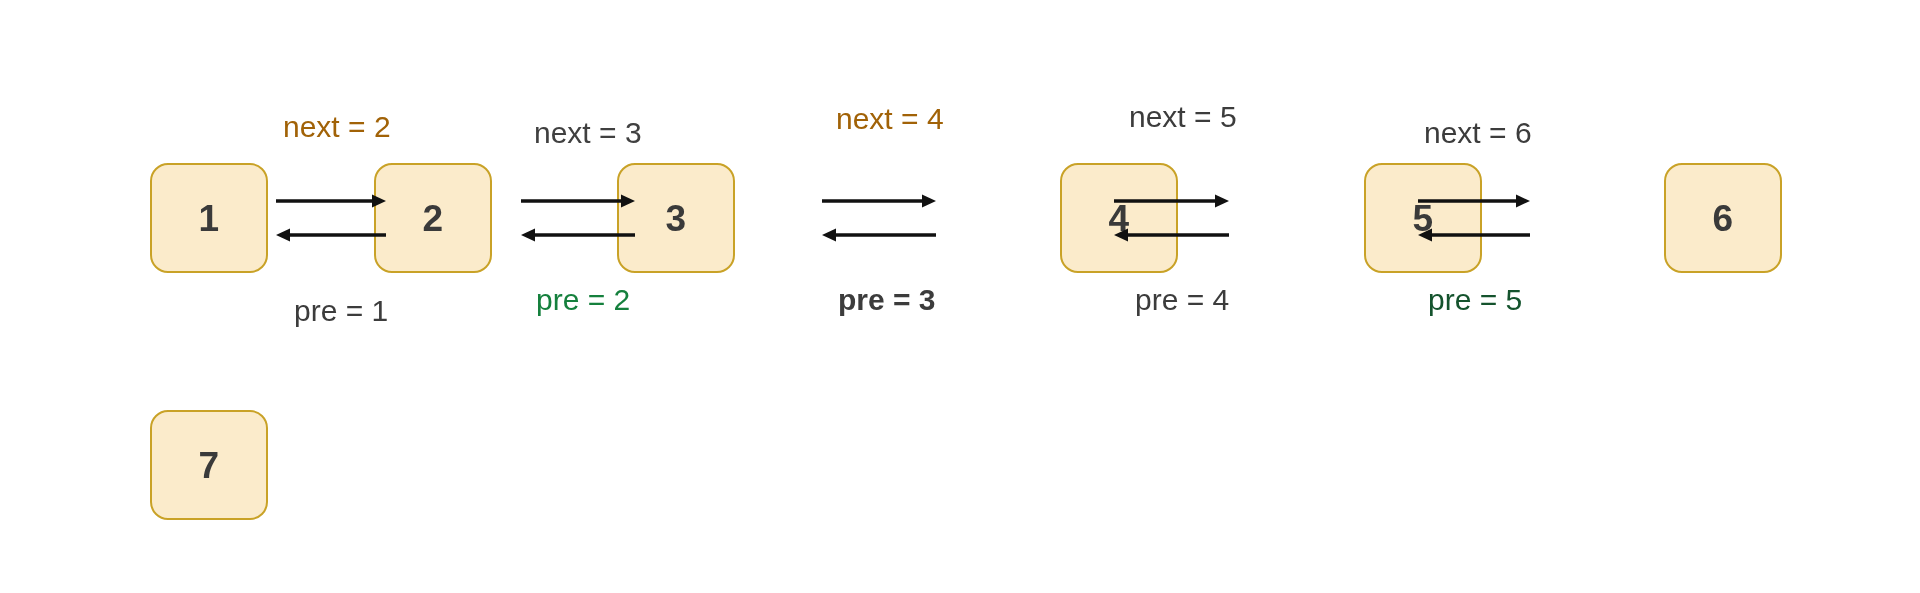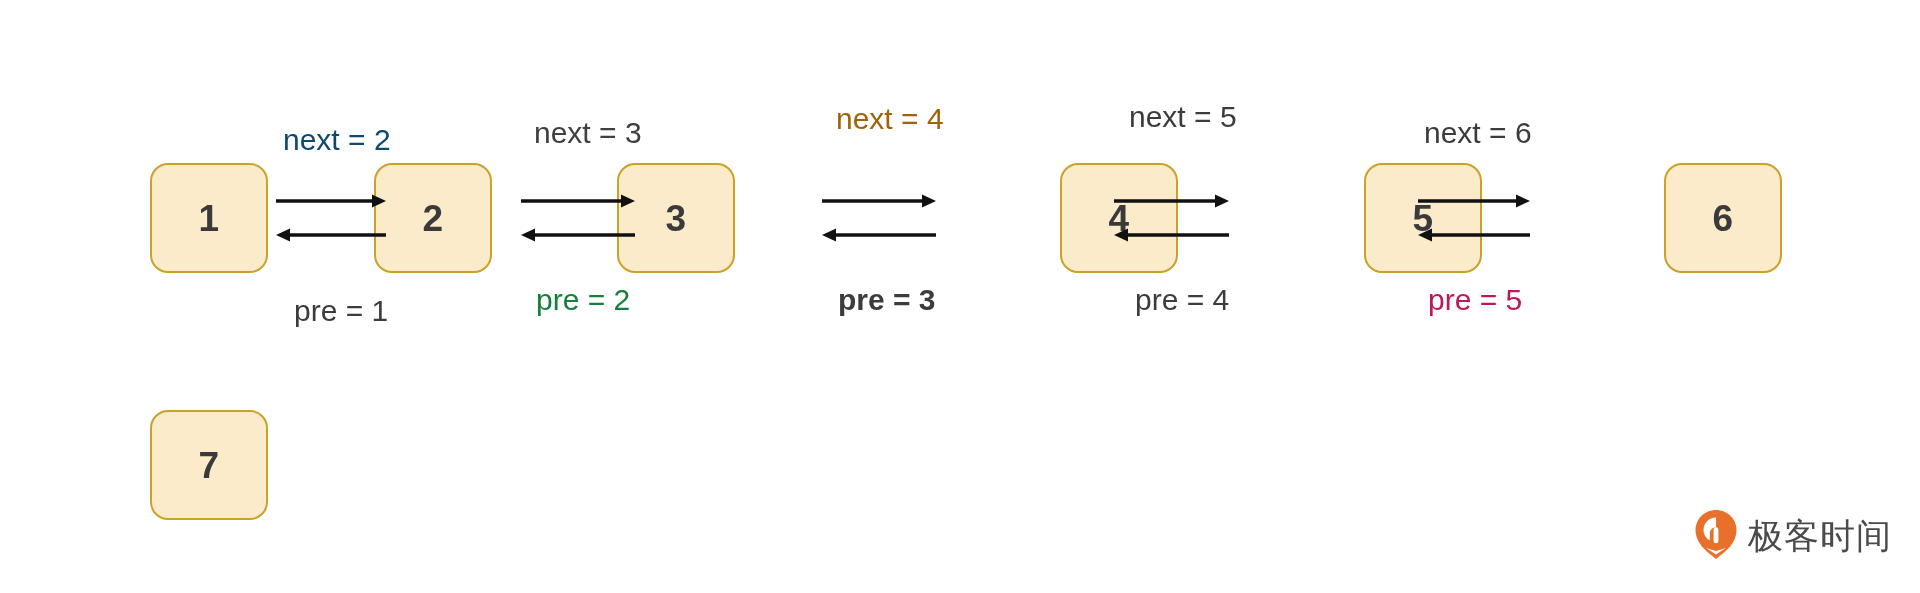--- a/index.html
+++ b/index.html
@@ -92,21 +92,21 @@
     </div>
     <div class="node" style="left: 1364px; top: 163px; background: rgb(251, 235, 203); border-color: rgb(201, 162, 39);">
       <span class="node-label" style="color: rgb(58, 58, 58);">5</span>
     </div>
     <div class="node" style="left: 1664px; top: 163px; background: rgb(251, 235, 203); border-color: rgb(201, 162, 39);">
       <span class="node-label" style="color: rgb(58, 58, 58);">6</span>
     </div>
     <div class="node" style="left: 150px; top: 410px; background: rgb(251, 235, 203); border-color: rgb(201, 162, 39);">
       <span class="node-label" style="color: rgb(58, 58, 58);">7</span>
     </div>
-    <div class="edge-label next" style="left: 283px; top: 125px; color: #0c4a6e;">next = 2</div>
+    <div class="edge-label next" style="left: 283px; top: 112px; color: #a16207;">next = 2</div>
     <div class="edge-label pre" style="left: 294px; top: 296px; color: rgb(60, 60, 60);">pre = 1</div>
     <div class="arrow" style="left: 276px; top: 190px; width: 110px;">
       <svg width="110" height="22" viewBox="0 0 110 22">
         <line x1="0" y1="11" x2="99" y2="11" stroke="#111111" stroke-width="3.4"></line>
         <polygon points="110,11 96,4.5 96,17.5" fill="#111111"></polygon>
       </svg>
     </div>
     <div class="arrow" style="left: 276px; top: 224px; width: 110px;">
       <svg width="110" height="22" viewBox="0 0 110 22">
         <line x1="110" y1="11" x2="11" y2="11" stroke="#111111" stroke-width="3.4"></line>
@@ -149,35 +149,26 @@
         <polygon points="115,11 101,4.5 101,17.5" fill="#111111"></polygon>
       </svg>
     </div>
     <div class="arrow" style="left: 1114px; top: 224px; width: 115px;">
       <svg width="115" height="22" viewBox="0 0 115 22">
         <line x1="115" y1="11" x2="11" y2="11" stroke="#111111" stroke-width="3.4"></line>
         <polygon points="0,11 14,4.5 14,17.5" fill="#111111"></polygon>
       </svg>
     </div>
     <div class="edge-label next" style="left: 1424px; top: 118px; color: rgb(60, 60, 60);">next = 6</div>
-    <div class="edge-label pre" style="left: 1428px; top: 285px; color: #be185d;">pre = 5</div>
+    <div class="edge-label pre" style="left: 1428px; top: 285px; color: #14532d;">pre = 5</div>
     <div class="arrow" style="left: 1418px; top: 190px; width: 112px;">
       <svg width="112" height="22" viewBox="0 0 112 22">
         <line x1="0" y1="11" x2="101" y2="11" stroke="#111111" stroke-width="3.4"></line>
         <polygon points="112,11 98,4.5 98,17.5" fill="#111111"></polygon>
       </svg>
     </div>
     <div class="arrow" style="left: 1418px; top: 224px; width: 112px;">
       <svg width="112" height="22" viewBox="0 0 112 22">
         <line x1="112" y1="11" x2="11" y2="11" stroke="#111111" stroke-width="3.4"></line>
         <polygon points="0,11 14,4.5 14,17.5" fill="#111111"></polygon>
       </svg>
     </div>
-    <div id="watermark" style="left: 1693px; top: 508px;">
-      <span class="wm-logo"><svg width="46" height="52" viewBox="0 0 46 52">
-          <path d="M23 2 C11.5 2 2.5 11 2.5 22.2 C2.5 31.8 9 39.6 16.2 45.6 L23 51 L29.8 45.6 C37 39.6 43.5 31.8 43.5 22.2 C43.5 11 34.5 2 23 2 Z" fill="#e8702a"></path>
-          <path d="M23 9.5 C16 9.5 10.5 15 10.5 21.8 C10.5 26.4 13 30.4 16.8 32.5 L16.8 25.5 C16.8 22 19.5 19.2 23 19.2 L23 9.5 Z" fill="#ffffff"></path>
-          <rect x="20.6" y="19.2" width="4.8" height="16" rx="2.2" fill="#ffffff"></rect>
-          <path d="M13 40 L23 46.5 L33 40 L23 43 Z" fill="#ffffff"></path>
-        </svg></span>
-      <span class="wm-text">极客时间</span>
-    </div>
   </div>
 
 </body></html>

